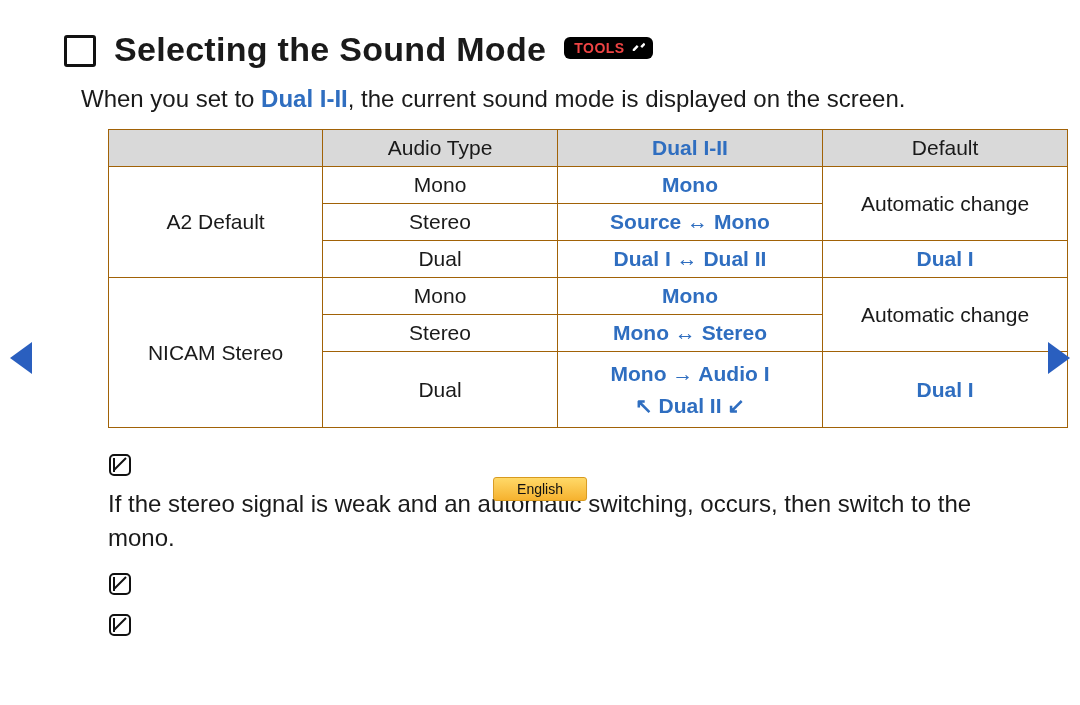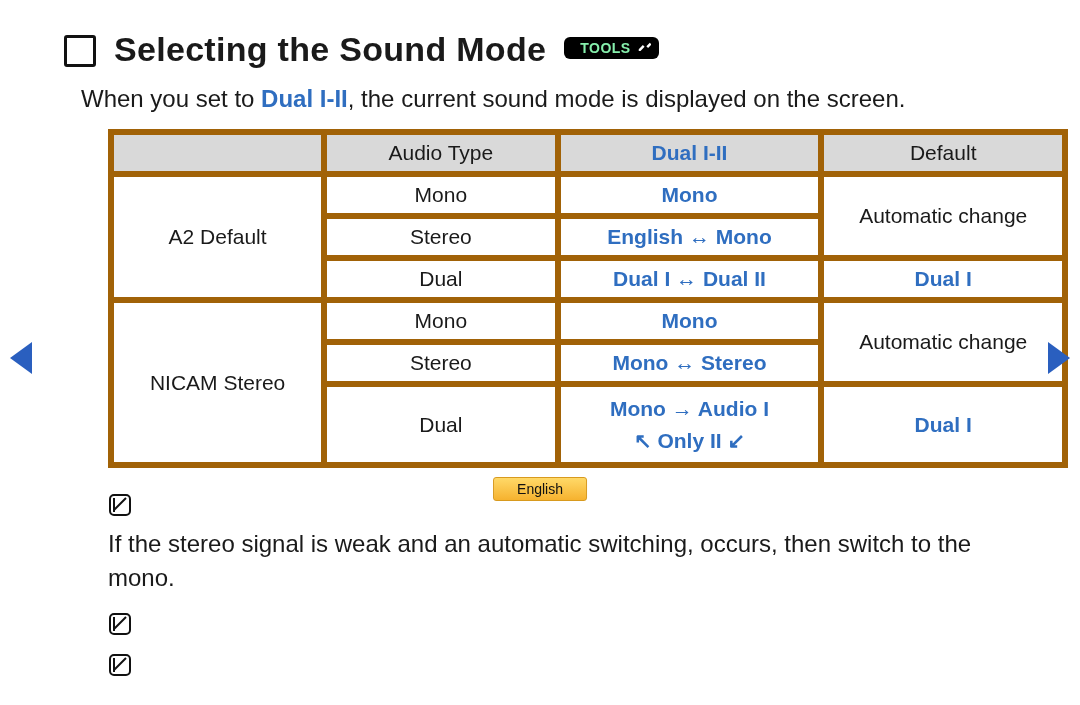--- a/index.html
+++ b/index.html
@@ -34,25 +34,25 @@
     margin-top: 2px;
   }
   h1 {
     font-size: 34px;
     font-weight: 700;
     margin: 0;
     letter-spacing: 0.3px;
   }
   .tools-badge {
     background: #000;
-    color: #86efac;
+    color: #ef4444;
     font-size: 14px;
     font-weight: 700;
     border-radius: 6px;
-    padding: 3px 8px 3px 16px;
+    padding: 3px 8px 3px 10px;
     display: inline-flex;
     align-items: center;
     gap: 6px;
     letter-spacing: 0.5px;
     position: relative;
     top: -2px;
   }
   .tools-badge svg { display: block; }
   .intro {
     font-size: 24px;
@@ -62,21 +62,21 @@
   .hl { color: #2f6ec0; font-weight: 700; }
 
   
   table {
     border-collapse: collapse;
     width: 960px;
     margin-left: 48px;
     font-size: 21px;
   }
   th, td {
-    border: 6px solid #a16207;
+    border: 1px solid #a16207;
     text-align: center;
     padding: 6px 10px;
   }
   th {
     background: #d9d9d9;
     font-weight: 400;
   }
   th.blue { color: #2f6ec0; font-weight: 700; }
   td .blue { color: #2f6ec0; font-weight: 700; }
   .dual-multi { line-height: 1.5; }
@@ -177,21 +177,21 @@
     </thead>
     <tbody>
       <tr>
         <td rowspan="3">A2 Default</td>
         <td>Mono</td>
         <td><span class="blue">Mono</span></td>
         <td rowspan="2">Automatic change</td>
       </tr>
       <tr>
         <td>Stereo</td>
-        <td><span class="blue">English ↔ Mono</span></td>
+        <td><span class="blue">Source ↔ Mono</span></td>
       </tr>
       <tr>
         <td>Dual</td>
         <td><span class="blue">Dual I ↔ Dual II</span></td>
         <td><span class="blue">Dual I</span></td>
       </tr>
 
       <tr>
         <td rowspan="3">NICAM Stereo</td>
         <td>Mono</td>
@@ -199,21 +199,21 @@
         <td rowspan="2">Automatic change</td>
       </tr>
       <tr>
         <td>Stereo</td>
         <td><span class="blue">Mono ↔ Stereo</span></td>
       </tr>
       <tr>
         <td>Dual</td>
         <td class="dual-multi">
           <span class="blue">Mono → Audio I</span><br>
-          <span class="blue">↖ Only II ↙</span>
+          <span class="blue">↖ Dual II ↙</span>
         </td>
         <td><span class="blue">Dual I</span></td>
       </tr>
     </tbody>
   </table>
 
   <div class="notes">
     <div class="note">
       <span class="nicon">
         <svg width="24" height="24" viewBox="0 0 24 24">

